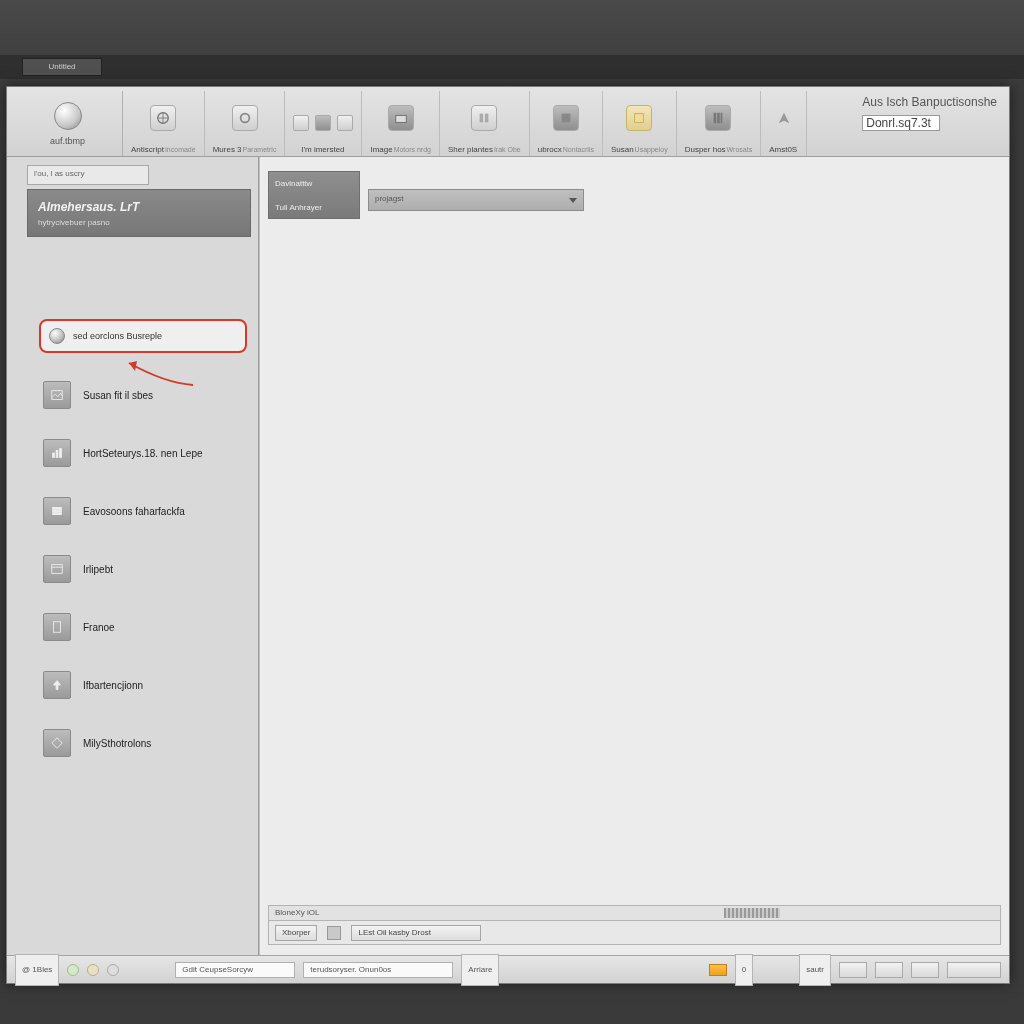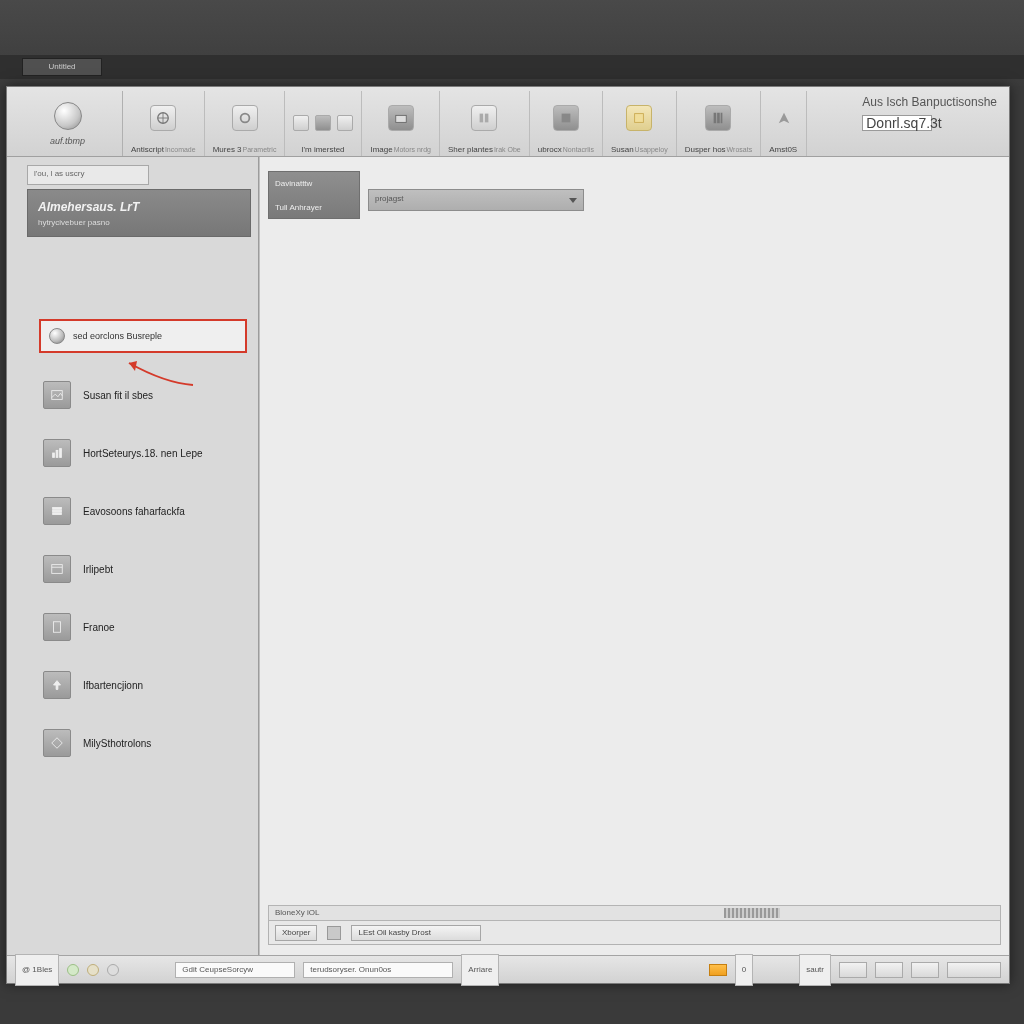--- a/index.html
+++ b/index.html
@@ -35,21 +35,21 @@
     height: 70px;
     background: linear-gradient(#e4e4e4,#d2d2d2);
     border-bottom: 1px solid #a0a0a0;
     display: flex;
     align-items: flex-start;
     padding: 4px 6px 0 6px;
     position: relative;
   }
   .ribbon-left {
     width: 110px; height:100%; border-right:1px solid #b0b0b0;
-    display:flex; flex-direction:column; align-items:center; justify-content:center;font-style:italic;
+    display:flex; flex-direction:column; align-items:center; justify-content:center;
   }
   .orb {
     width:28px; height:28px; border-radius:50%;
     background: radial-gradient(circle at 35% 30%, #fff, #c8c8c8 60%, #888);
     border:1px solid #888;
   }
   .orb-label { font-size:9px; color:#555; margin-top:6px; }
   .ribbon-group {
     display:flex; flex-direction:column; align-items:center;
     padding: 2px 8px; border-right:1px solid #bcbcbc; height:100%;
@@ -67,22 +67,22 @@
   .ribbon-icon svg { width:14px; height:14px; }
   .ribbon-labels { display:flex; align-items:center; gap:1px;}
   .ribbon-label1 { font-size:8px; color:#444; }
   .ribbon-label2 { font-size:7px; color:#888; }
   .ribbon-right {
     margin-left:auto; display:flex; flex-direction:column; align-items:flex-start;
     gap:6px; padding:4px 6px;
   }
   .ribbon-link { font-size:12px; color:#555;text-align:right; }
   .ribbon-field {
-    width:70px; height:16px; background:#fff; border:1px solid #9a9a9a;
-    font-size:14px; color:#444; padding:1px 3px; line-height:12px;
+    width:78px; height:16px; background:#fff; border:1px solid #9a9a9a;
+    font-size:12px; color:#444; padding:1px 3px; line-height:12px;
   }
 
   
   .body-split { position:absolute; top:70px; left:0; right:0; bottom:28px; display:flex; }
 
   
   .sidebar {
     width: 252px; background:#d9d9d9; border-right:1px solid #9c9c9c;
     position:relative;
   }
@@ -94,21 +94,21 @@
   .side-head {
     margin:4px 0 0 20px; width:224px; height:48px;
     background: linear-gradient(#8a8a8a,#777);
     border:1px solid #6a6a6a; color:#f2f2f2;
     padding:6px 10px; display:flex; flex-direction:column; justify-content:center; gap:4px;
   }
   .side-head .h1 { font-size:12px; font-weight:600;font-style:italic; }
   .side-head .h2 { font-size:8px; color:#ddd; }
   .side-highlight {
     position:absolute; left:32px; top:162px; width:208px; height:34px;
-    border:2px solid #d43a2a; background:#efefef; border-radius:0;
+    border:2px solid #d43a2a; background:#efefef; border-radius:8px;
     display:flex; align-items:center; gap:8px; padding:0 8px;
   }
   .side-highlight .tiny-ico {
     width:16px;height:16px;border-radius:50%;
     background: radial-gradient(circle at 35% 30%,#fff,#bbb 60%,#777);
     border:1px solid #888; flex:none;
   }
   .side-highlight .txt { font-size:9px; color:#333;}
   .arrow {
     position:absolute; left:108px; top:200px; width:80px; height:30px;

